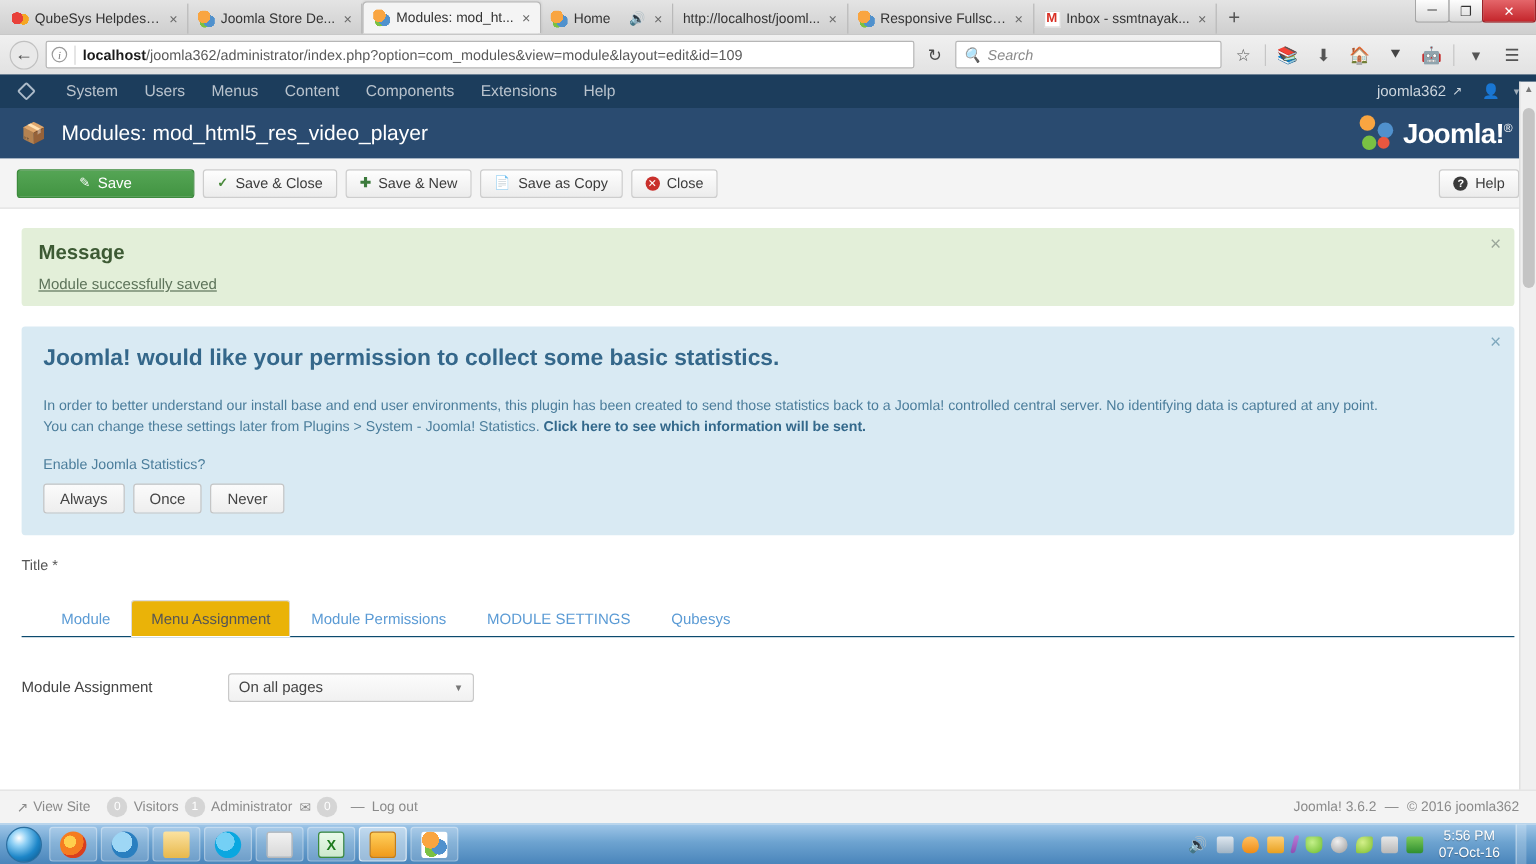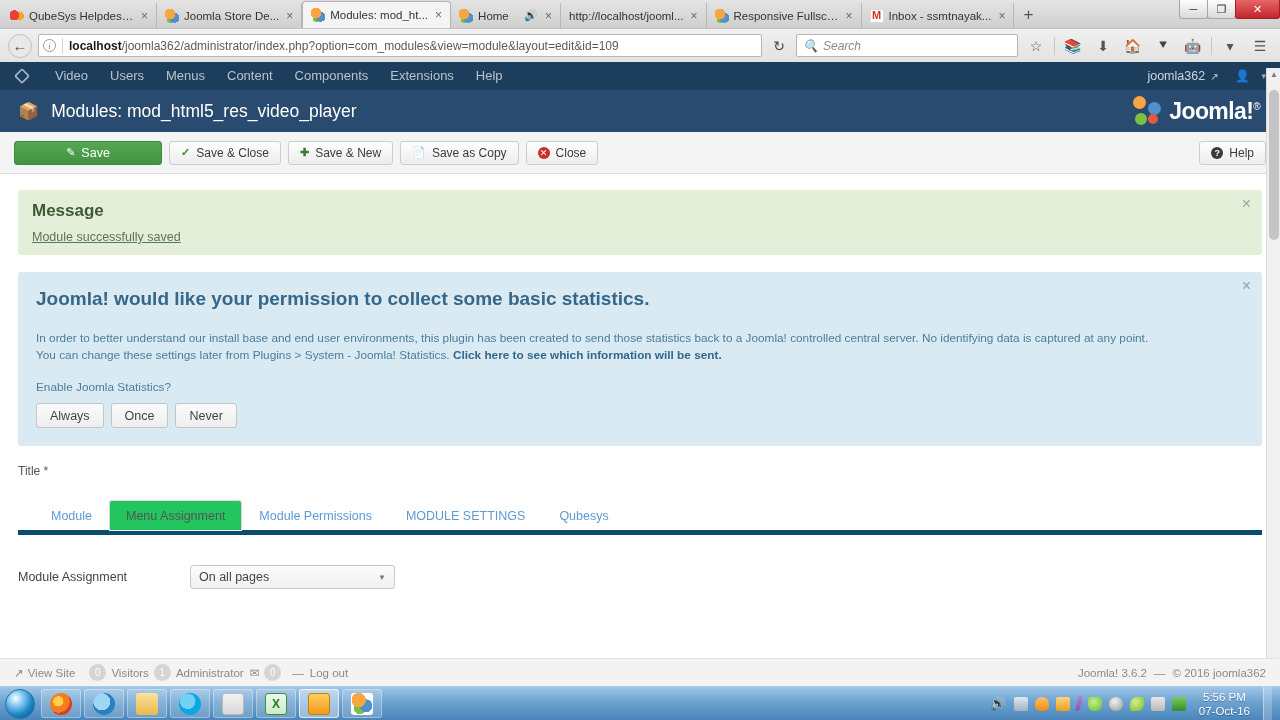--- a/index.html
+++ b/index.html
@@ -232,30 +232,30 @@
 
   .title-row { display: flex; align-items: center; margin: 18px 0 0 0; }
   .title-label { width: 48px; font-size: 12px; color: #555; }
   .title-input {
     width: 508px; height: 30px; border: 1px solid #ccc; border-radius: 3px;
     padding: 0 9px; font-size: 15px; color: #444; background: #fff;
     font-family: "Liberation Sans", sans-serif;
   }
 
   .tabs {
-    display: flex; margin-top: 22px; border-bottom: 5px solid #0c4a6e;
+    display: flex; margin-top: 22px; border-bottom: 1px solid #0c4a6e;
     padding-left: 16px; gap: 0; align-items: center;
   }
   .tabnav {
     padding: 8px 16px 7px 16px; font-size: 12.5px; color: #5b9bd5;
     cursor: pointer; border: 1px solid transparent; margin-bottom: -1px;
     border-radius: 3px 3px 0 0;
   }
   .tabnav.active {
-    color: #555; background: #22c55e;
+    color: #555; background: #eab308;
     border-color: #dcdcdc #dcdcdc #fff #dcdcdc;
   }
 
   .form-row { display: flex; align-items: center; margin-top: 30px; padding-left: 0; }
   .form-label { width: 172px; font-size: 12.5px; color: #444; }
   .select {
     width: 205px; height: 24px; border: 1px solid #c9c9c9; border-radius: 3px;
     background: linear-gradient(#fcfcfc, #f1f1f1);
     display: flex; align-items: center; padding: 0 8px;
     font-size: 12.5px; color: #444; position: relative; cursor: pointer;
@@ -420,21 +420,21 @@
       <div class="tbicon pocket">⯆</div>
       <div class="tbicon">🤖</div>
       <div class="tbdivider"></div>
       <div class="tbicon">▾</div>
       <div class="tbicon">☰</div>
     </div>
   </div>
 
   <div class="adminbar">
     <div class="joomla-mark"></div>
-    <div class="menu-item">Video</div>
+    <div class="menu-item">System</div>
     <div class="menu-item">Users</div>
     <div class="menu-item">Menus</div>
     <div class="menu-item">Content</div>
     <div class="menu-item">Components</div>
     <div class="menu-item">Extensions</div>
     <div class="menu-item">Help</div>
     <div class="spacer"></div>
     <div class="user">
       <span>joomla362</span>
       <span class="ext-icon">↗</span>

